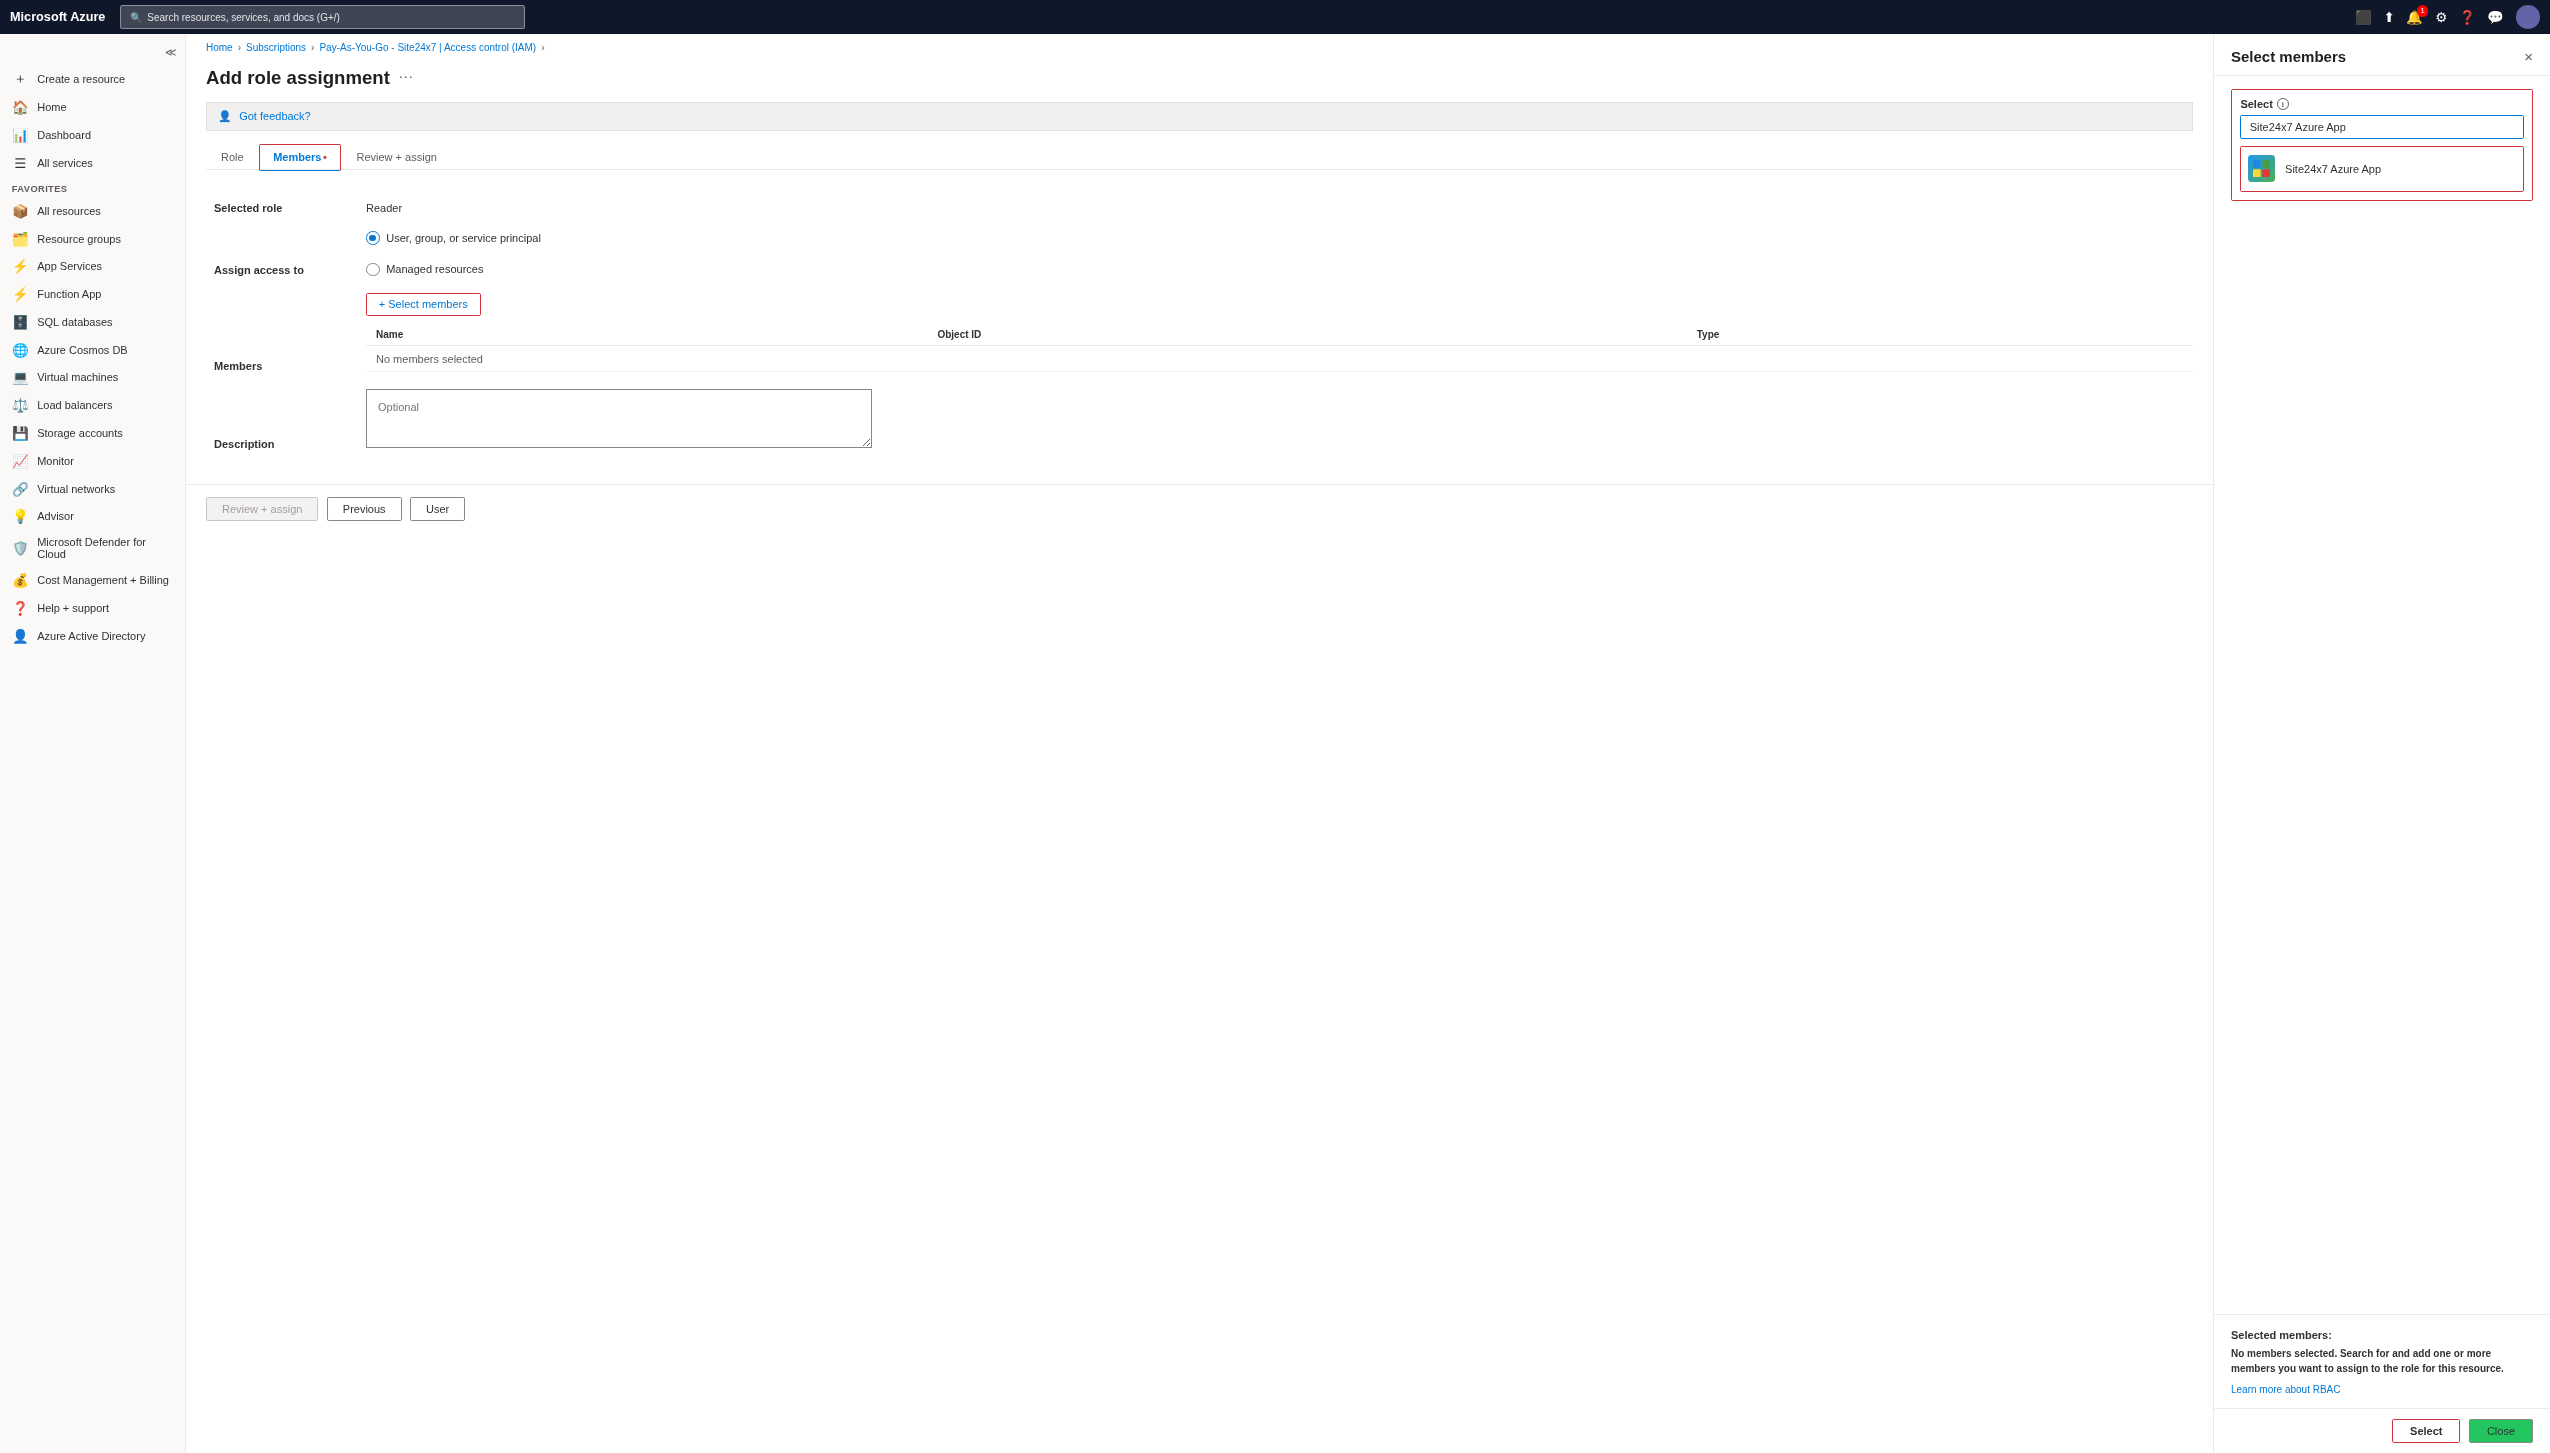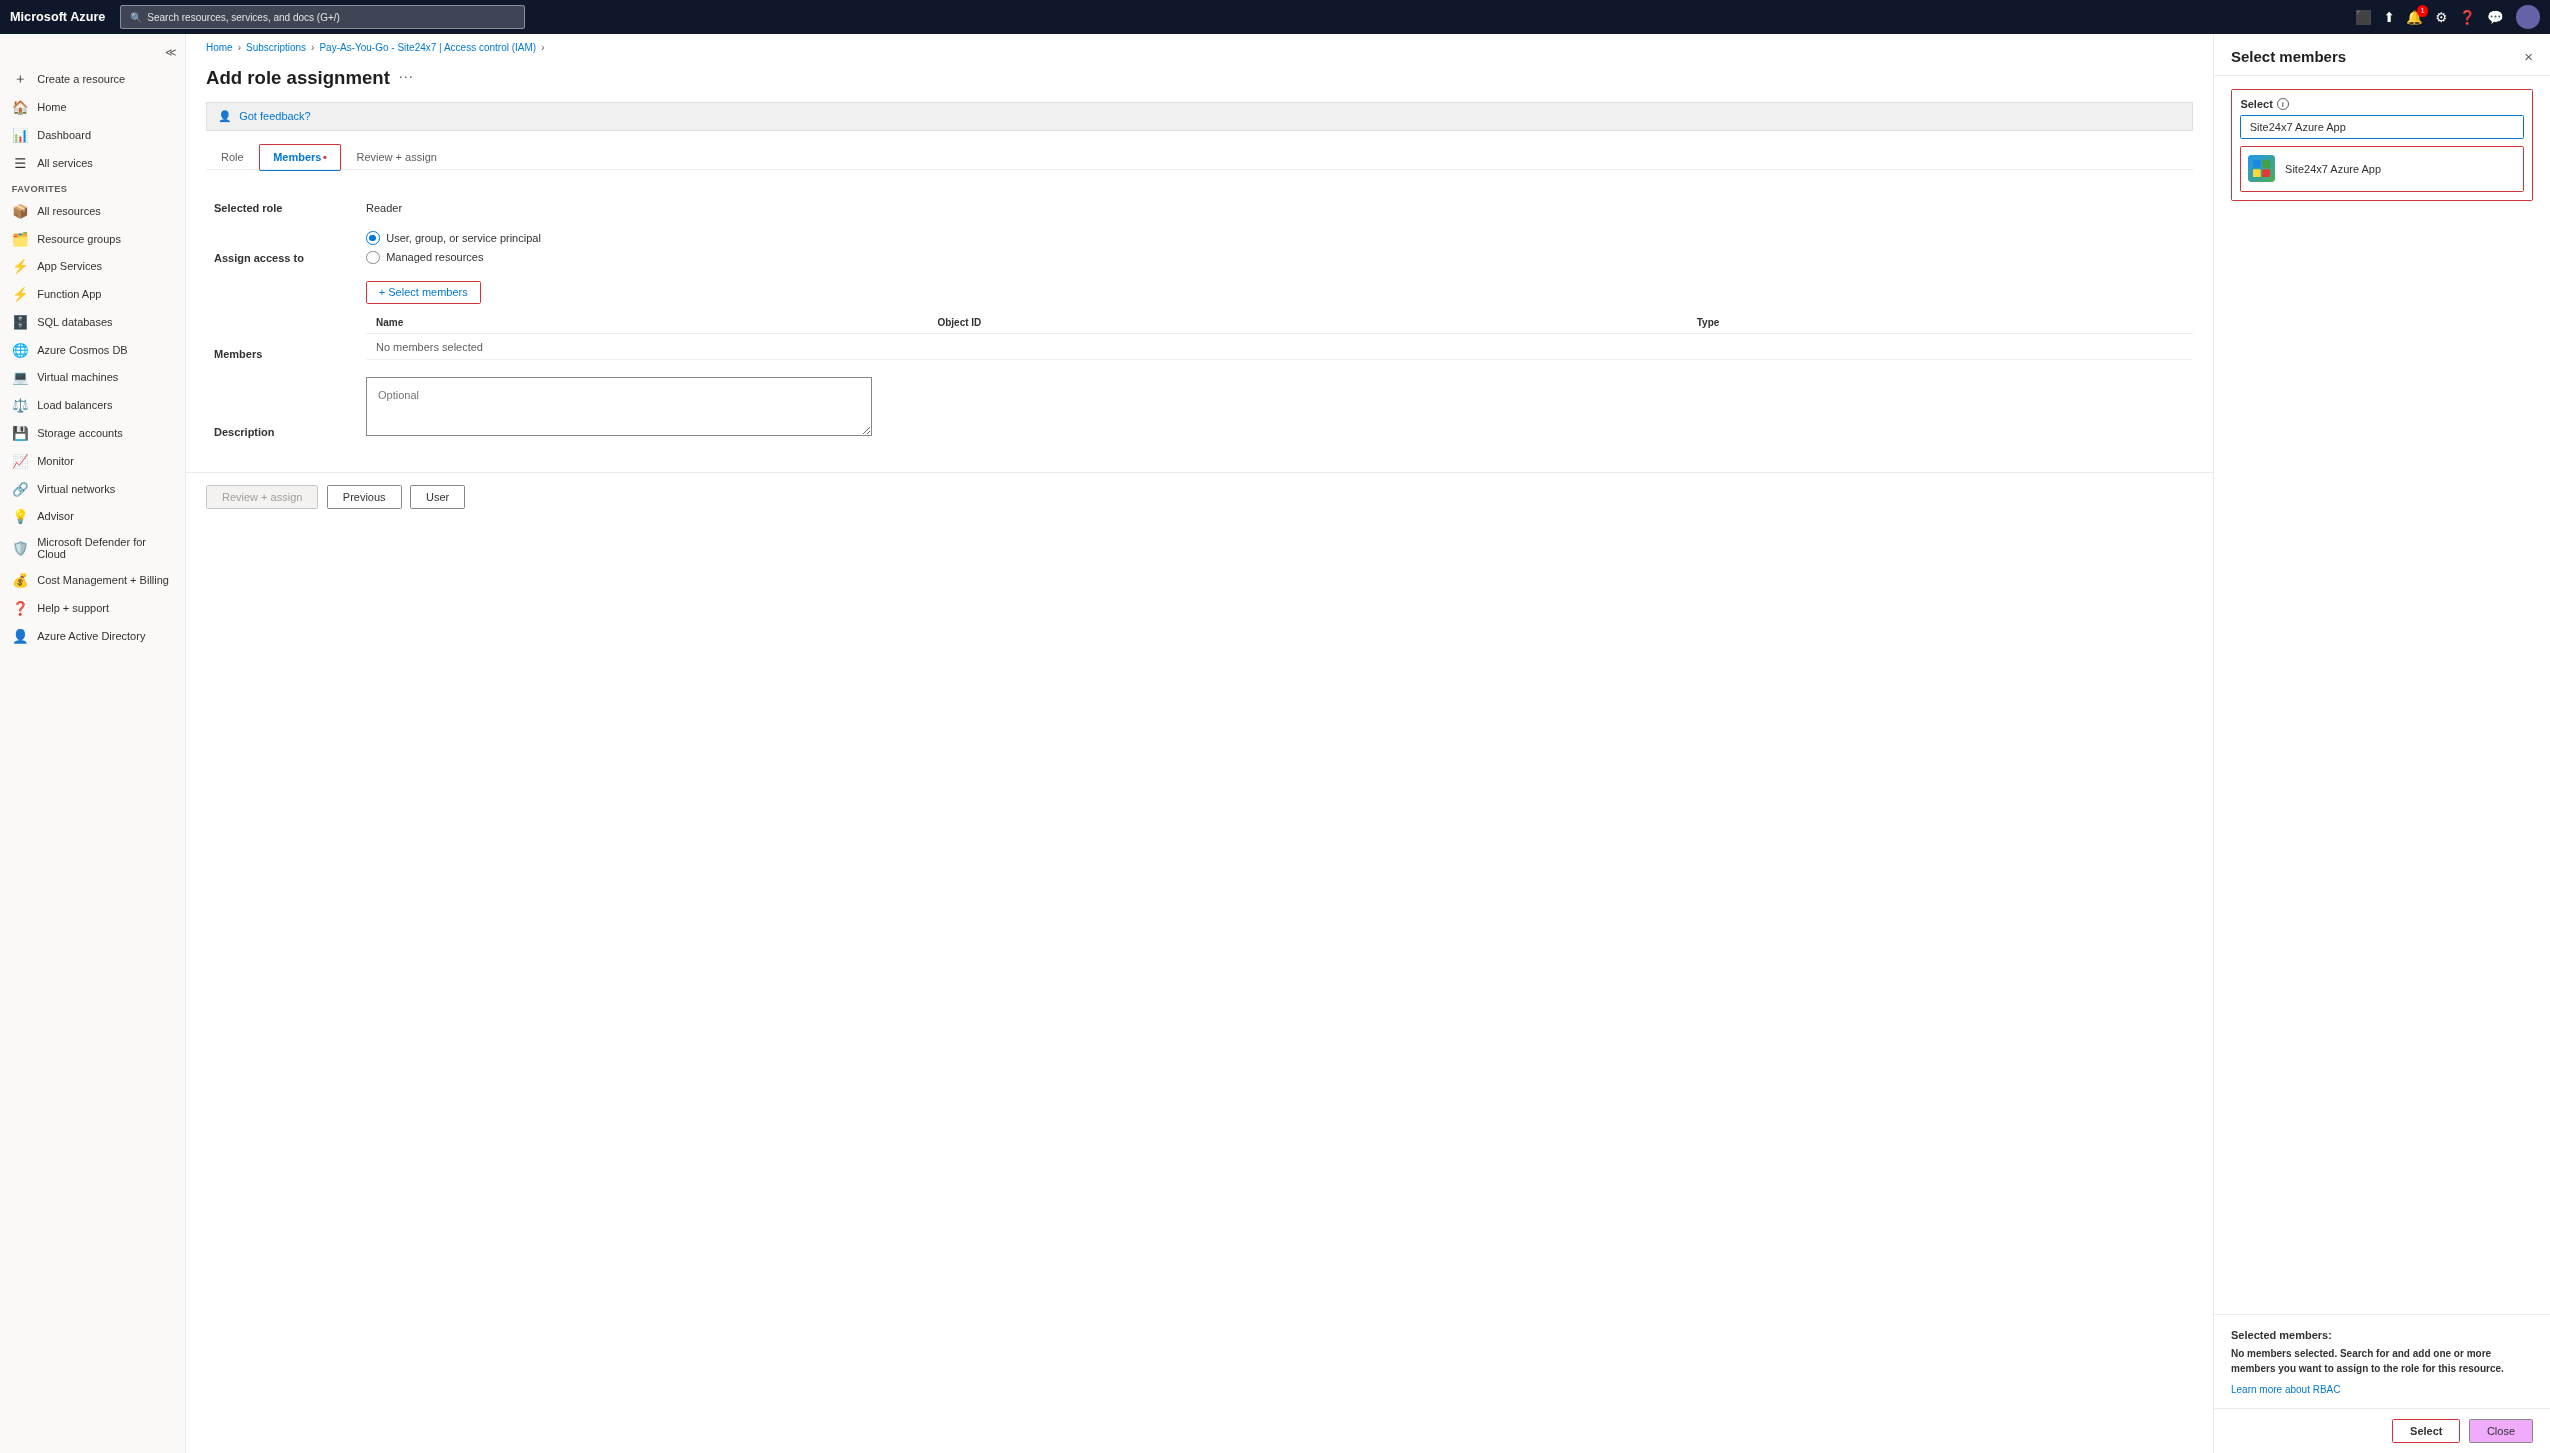--- a/index.html
+++ b/index.html
@@ -225,21 +225,21 @@
       padding-top: 3.4px;
       flex-shrink: 0;
     }
     .form-value {
       flex: 1;
       color: #323130;
       font-size: 11px;
     }
 
     
-    .radio-group { display: flex; flex-direction: column; gap: 6px; }
+    .radio-group { display: flex; flex-direction: column; gap: 18px; }
     .radio-item { display: flex; align-items: center; gap: 6.7px; cursor: pointer; }
     .radio-circle {
       width: 13.5px; height: 13.5px;
       border-radius: 50%;
       border: 1.7px solid #0078d4;
       display: flex; align-items: center; justify-content: center;
       flex-shrink: 0;
     }
     .radio-circle.selected::after {
       content: '';
@@ -444,21 +444,21 @@
       border: 1.7px solid #d13438;
       color: #323130;
       padding: 5px 17px;
       font-size: 11px;
       cursor: pointer;
       border-radius: 1.7px;
       font-family: inherit;
       font-weight: 600;
     }
     .btn-close {
-      background: #f0abfc;
+      background: #22c55e;
       border: 0.8px solid #8a8886;
       color: #323130;
       padding: 5px 17px;
       font-size: 11px;
       cursor: pointer;
       border-radius: 1.7px;
       font-family: inherit;
     }
 
     

